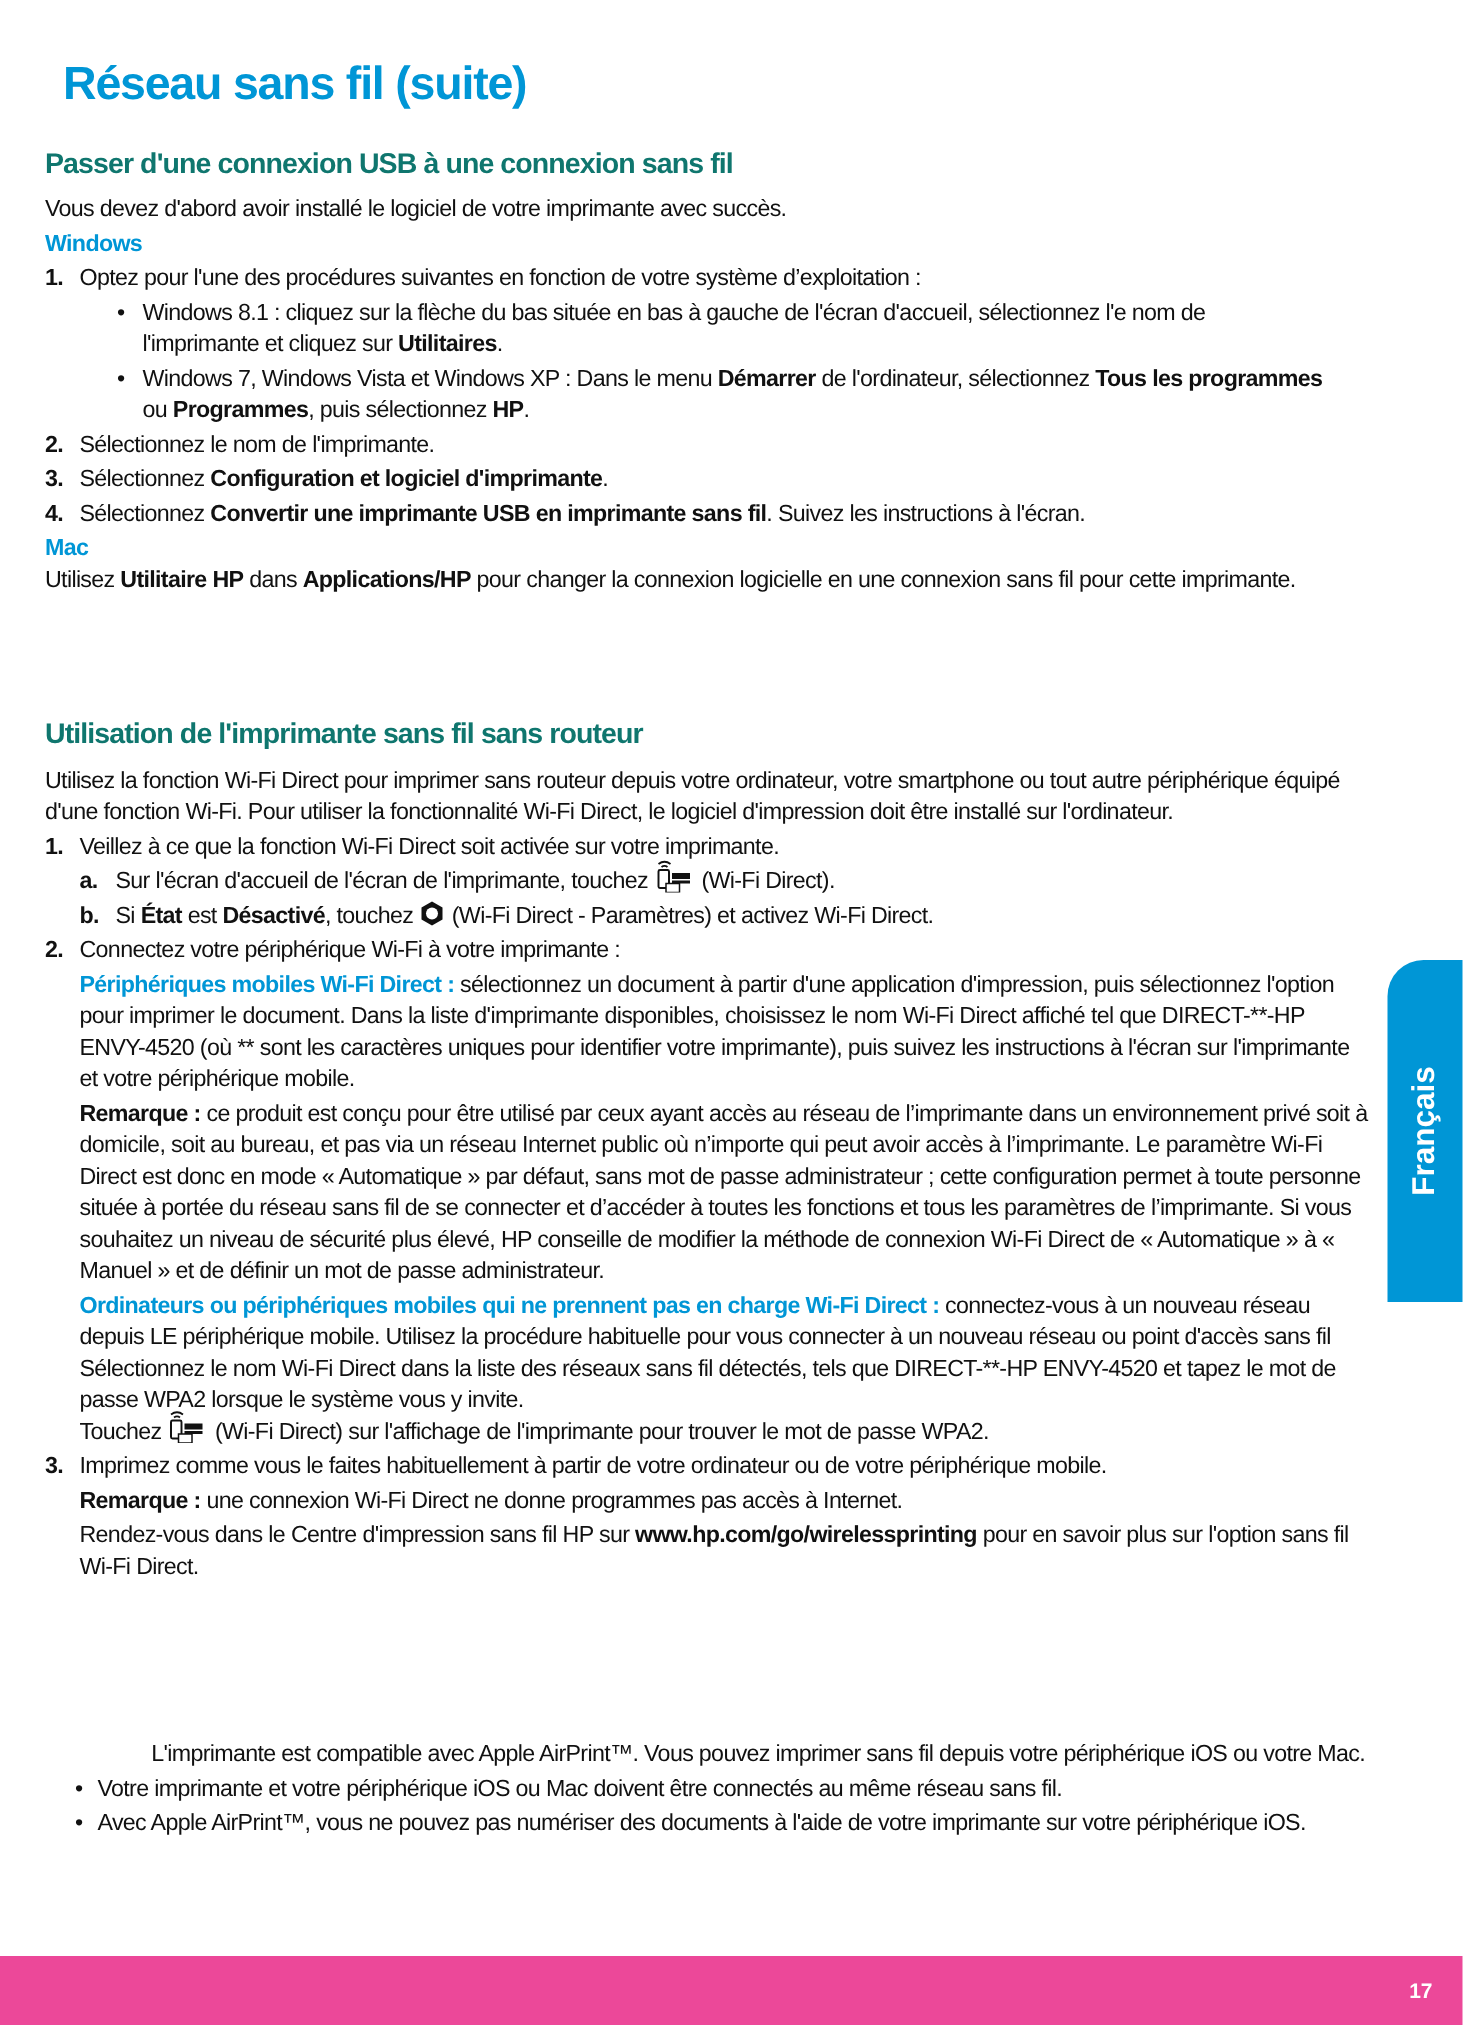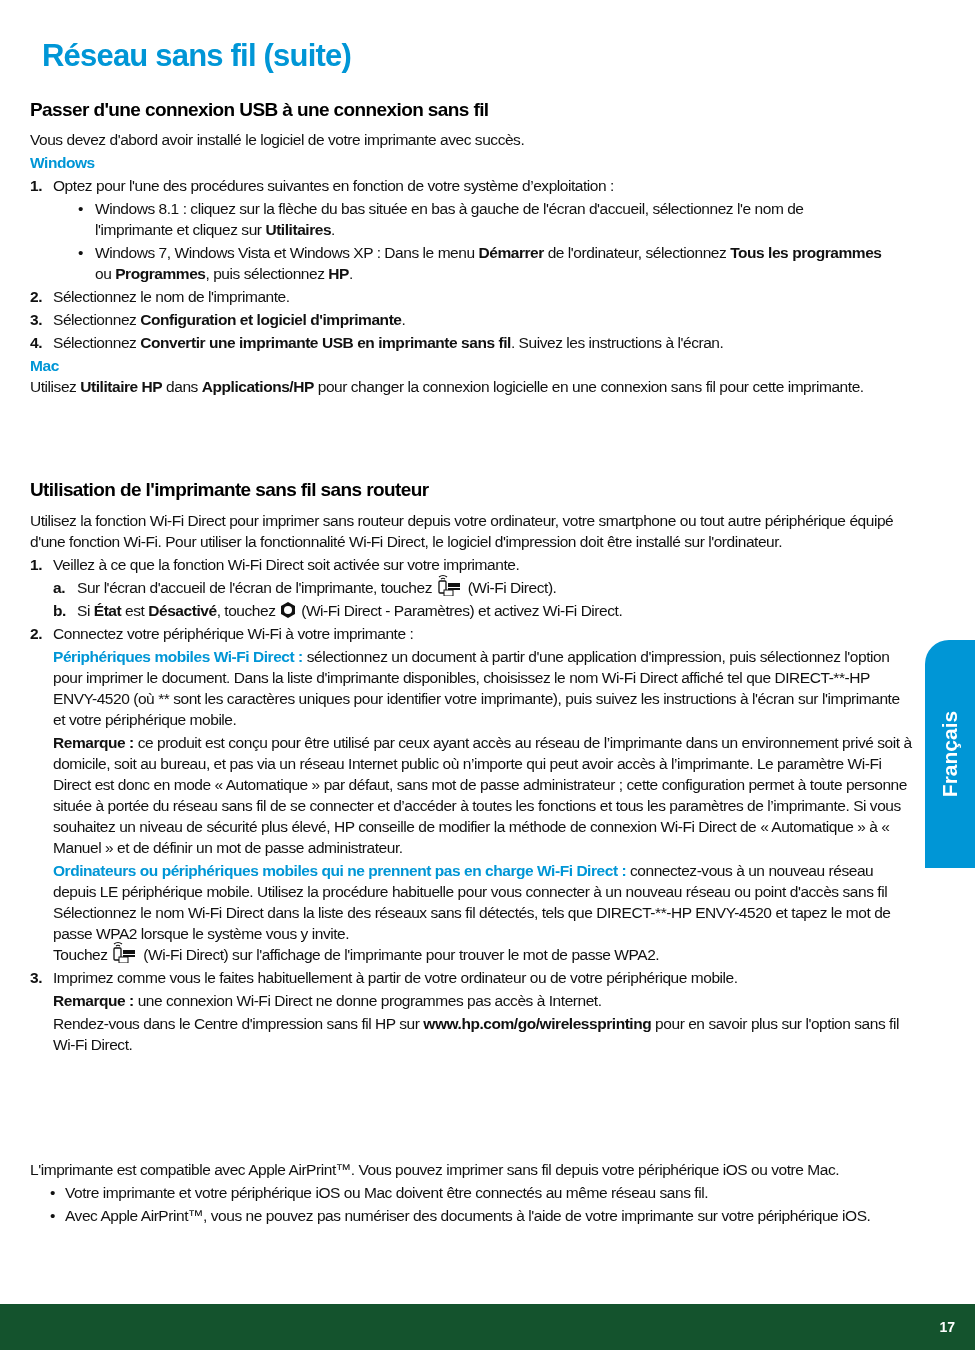--- a/index.html
+++ b/index.html
@@ -9,21 +9,21 @@
     font-family: "Liberation Sans Narrow", "Liberation Sans", sans-serif;
   }
   .t { font-size: 15.5px; line-height: 21px; letter-spacing: -0.45px; transform-origin: left; }
   h1 {
     position: absolute; left: 30px; top: 26px; margin: 12px;
     font-family: "Liberation Sans", sans-serif; font-weight: bold;
     font-size: 31px; color: #0096D6; letter-spacing: -0.8px;
   }
   h2 {
     margin: 0; font-family: "Liberation Sans", sans-serif; font-weight: bold;
-    font-size: 19px; color: #000000; letter-spacing: -0.6px; line-height: 24px;
+    font-size: 19px; color: #0f766e; letter-spacing: -0.6px; line-height: 24px;
   }
   .blk { position: absolute; left: 30px; width: 900px; }
   .sub { color: #0096D6; font-weight: bold; }
   b { font-weight: bold; }
   .num { display: inline-block; width: 23px; font-weight: bold; }
   .row { position: relative; padding-left: 23px; }
   .row > .num { position: absolute; left: 0; top: 0; }
   .bul { position: relative; padding-left: 65px; }
   .bul::before { content: "•"; position: absolute; left: 48px; top: 0; }
   .bul2 { position: relative; padding-left: 35px; }
@@ -38,21 +38,21 @@
     position: absolute; left: 925px; top: 640px; width: 50px; height: 228px;
     background: #0096D6; border-top-left-radius: 24px;
   }
   .lang-tab span {
     position: absolute; left: 50%; top: 50%;
     transform: translate(-50%, -50%) rotate(-90deg);
     color: #fff; font-weight: bold; font-size: 21px; white-space: nowrap;
     font-family: "Liberation Sans", sans-serif;
   }
   .footer {
-    position: absolute; left: 0; top: 1304px; width: 975px; height: 46px; background: #14532d;
+    position: absolute; left: 0; top: 1304px; width: 975px; height: 46px; background: #ec4899;
   }
   .footer span {
     position: absolute; right: 20px; top: 15px; color: #fff; font-weight: bold; font-size: 14px;
     font-family: "Liberation Sans", sans-serif;
   }
 </style>
 </head>
 <body>
 
 <h1>Réseau sans fil (suite)</h1>
@@ -120,21 +120,21 @@
         </svg></span><span> (Wi-Fi Direct) sur l'affichage de l'imprimante pour trouver le mot de passe WPA2.</span></div>
   <div class="row gap4">
     <span class="num">3.</span>
     <span>Imprimez comme vous le faites habituellement à partir de votre ordinateur ou de votre périphérique mobile.</span>
   </div>
   <div class="ind gap4"><b>Remarque :</b><span> une connexion Wi-Fi Direct ne donne programmes pas accès à Internet.</span></div>
   <div class="ind gap4" style="width:860px;"><span>Rendez-vous dans le Centre d'impression sans fil HP sur </span><b>www.hp.com/go/wirelessprinting</b><span> pour en savoir plus sur l'option sans fil Wi-Fi Direct.</span></div>
 </div>
 
 <div class="blk t" style="top:1151px;">
-  <div style="margin-top:8px; width:880px;">L'imprimante est compatible avec Apple AirPrint™. Vous pouvez imprimer sans fil depuis votre périphérique iOS ou votre Mac.</div>
+  <div style="margin-top:8px; width:880px;text-align:right;">L'imprimante est compatible avec Apple AirPrint™. Vous pouvez imprimer sans fil depuis votre périphérique iOS ou votre Mac.</div>
   <div class="bul2 gap4">Votre imprimante et votre périphérique iOS ou Mac doivent être connectés au même réseau sans fil.</div>
   <div class="bul2 gap4" style="width:850px;">Avec Apple AirPrint™, vous ne pouvez pas numériser des documents à l'aide de votre imprimante sur votre périphérique iOS.</div>
 </div>
 
 <div class="lang-tab">
   <span>Français</span>
 </div>
 
 <div class="footer">
   <span>17</span>

